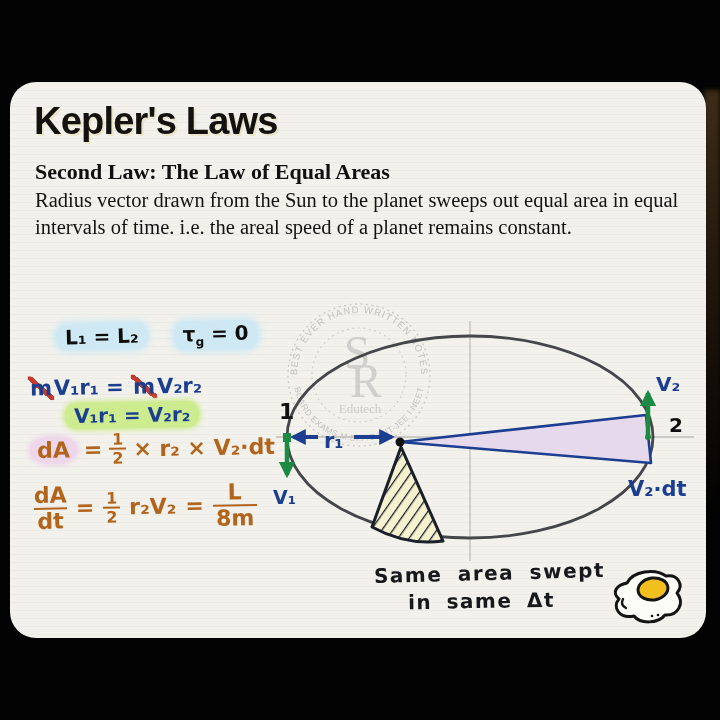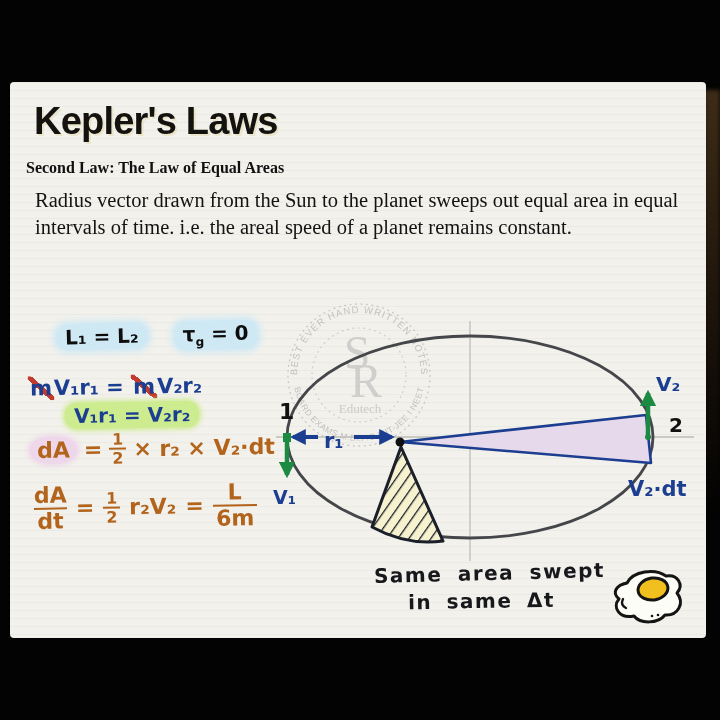--- a/index.html
+++ b/index.html
@@ -11,30 +11,30 @@
     position:absolute; left:704px; top:90px; width:16px; height:430px;
     background:linear-gradient(180deg, rgba(110,78,40,0.55), rgba(60,40,20,0.25) 70%, transparent);
     filter:blur(2px);
   }
   .card {
     position:absolute; left:10px; top:82px; width:696px; height:556px;
     background-color:#f2f1ec;
     background-image:repeating-linear-gradient(180deg,
       rgba(110,110,118,0.055) 0px, rgba(110,110,118,0.055) 1px,
       transparent 1px, transparent 8px);
-    border-radius:4px;
+    border-radius:26px;
   }
   .title {
     position:absolute; left:24px; top:18px;
     font-size:38px; font-weight:bold; letter-spacing:-0.8px; color:#14120f;
     text-shadow:2px 2px 0 rgba(214,198,120,0.28);
   }
   .subtitle {
-    position:absolute; left:16px; top:77px;
-    font-family:"Liberation Serif", serif; font-size:16px; font-weight:bold; color:#101010;
+    position:absolute; left:25px; top:77px;
+    font-family:"Liberation Serif", serif; font-size:22px; font-weight:bold; color:#101010;
   }
   .bodytext {
     position:absolute; left:25px; top:105px; width:658px;
     font-family:"Liberation Serif", serif; font-size:20.5px; line-height:1.3; color:#131313;
   }
   .bodytext p { margin:0; }
 
   .hand { font-family:"DejaVu Sans", sans-serif; font-weight:bold; }
   .chip {
     display:inline-block; padding:1px 9px; border-radius:12px;
@@ -119,21 +119,21 @@
       </span>
       <span>=</span>
       <span class="frac half">
         <span>1</span>
         <span class="fden">2</span>
       </span>
       <span>r₂V₂</span>
       <span>=</span>
       <span class="frac">
         <span>L</span>
-        <span class="fden">6m</span>
+        <span class="fden">8m</span>
       </span>
     </div>
 
     <svg class="wm" viewBox="0 0 172 172">
       <circle cx="86" cy="86" r="71" fill="none" stroke="#adadad" stroke-width="1.4" stroke-dasharray="2 3.5"></circle>
       <circle cx="86" cy="86" r="47" fill="none" stroke="#b4b4b4" stroke-width="1.2" stroke-dasharray="2 3.5"></circle>
       <path id="wmTop" d="M 24,86 A 62,62 0 0 1 148,86" fill="none"></path>
       <path id="wmBot" d="M 20,86 A 66,66 0 0 0 152,86" fill="none"></path>
       <text font-size="9.5" letter-spacing="1.1" fill="#9a9a9a" font-family="Liberation Sans, sans-serif">
         <textPath href="#wmTop" startOffset="50%" text-anchor="middle">BEST EVER HAND WRITTEN NOTES</textPath>

